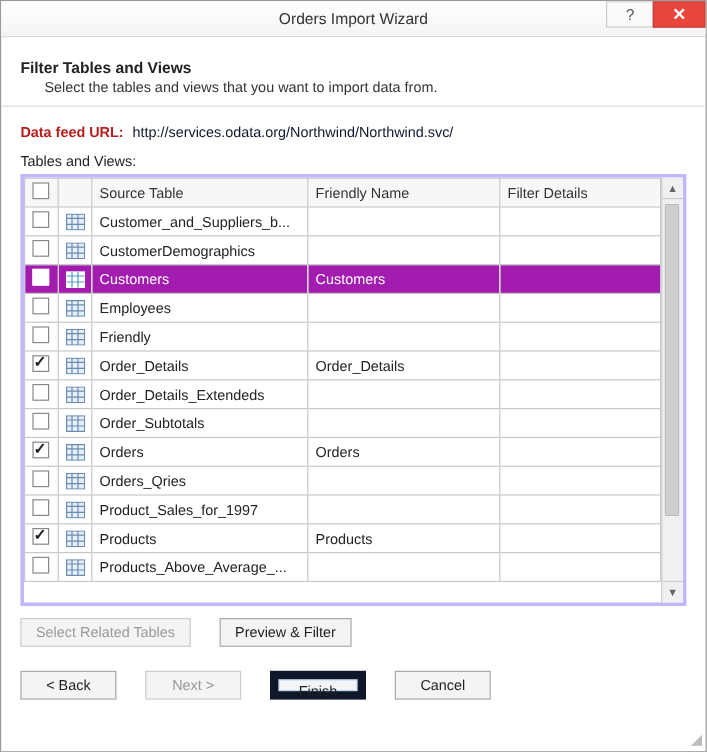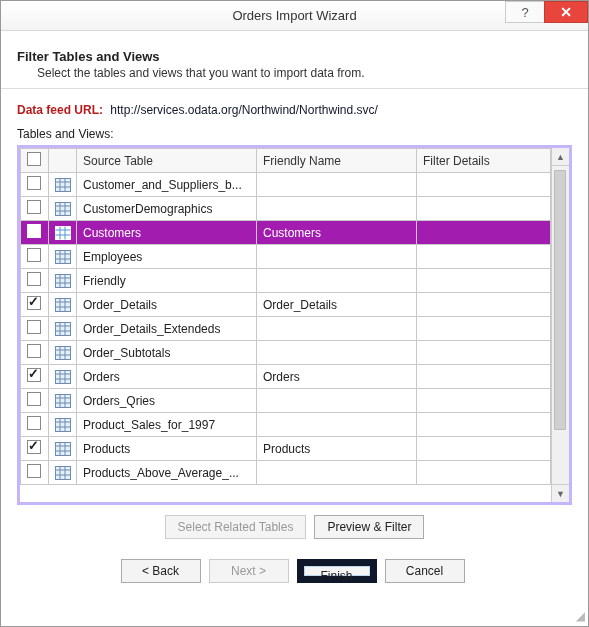--- a/index.html
+++ b/index.html
@@ -163,22 +163,22 @@
     top: -3px; left: 0px;
     font-size: 13px;
     font-weight: bold;
     color: #222;
   }
   tr.selected .chk { border-color:#fff;}
   tr.selected .chk.checked::after { color:#fff;}
   .tbl-icon { display:block; margin:auto;}
   .btn-row {
     display: flex;
-    justify-content: center;
-    gap: 8px;
+    justify-content: flex-start;
+    gap: 24px;
     margin-top: 10px;
   }
   .btn-row.lower {
     margin-top: 20px;
     padding-right: 4px;
     align-items: center;
   }
   button.wbtn {
     font-family: inherit;
     font-size: 12px;

